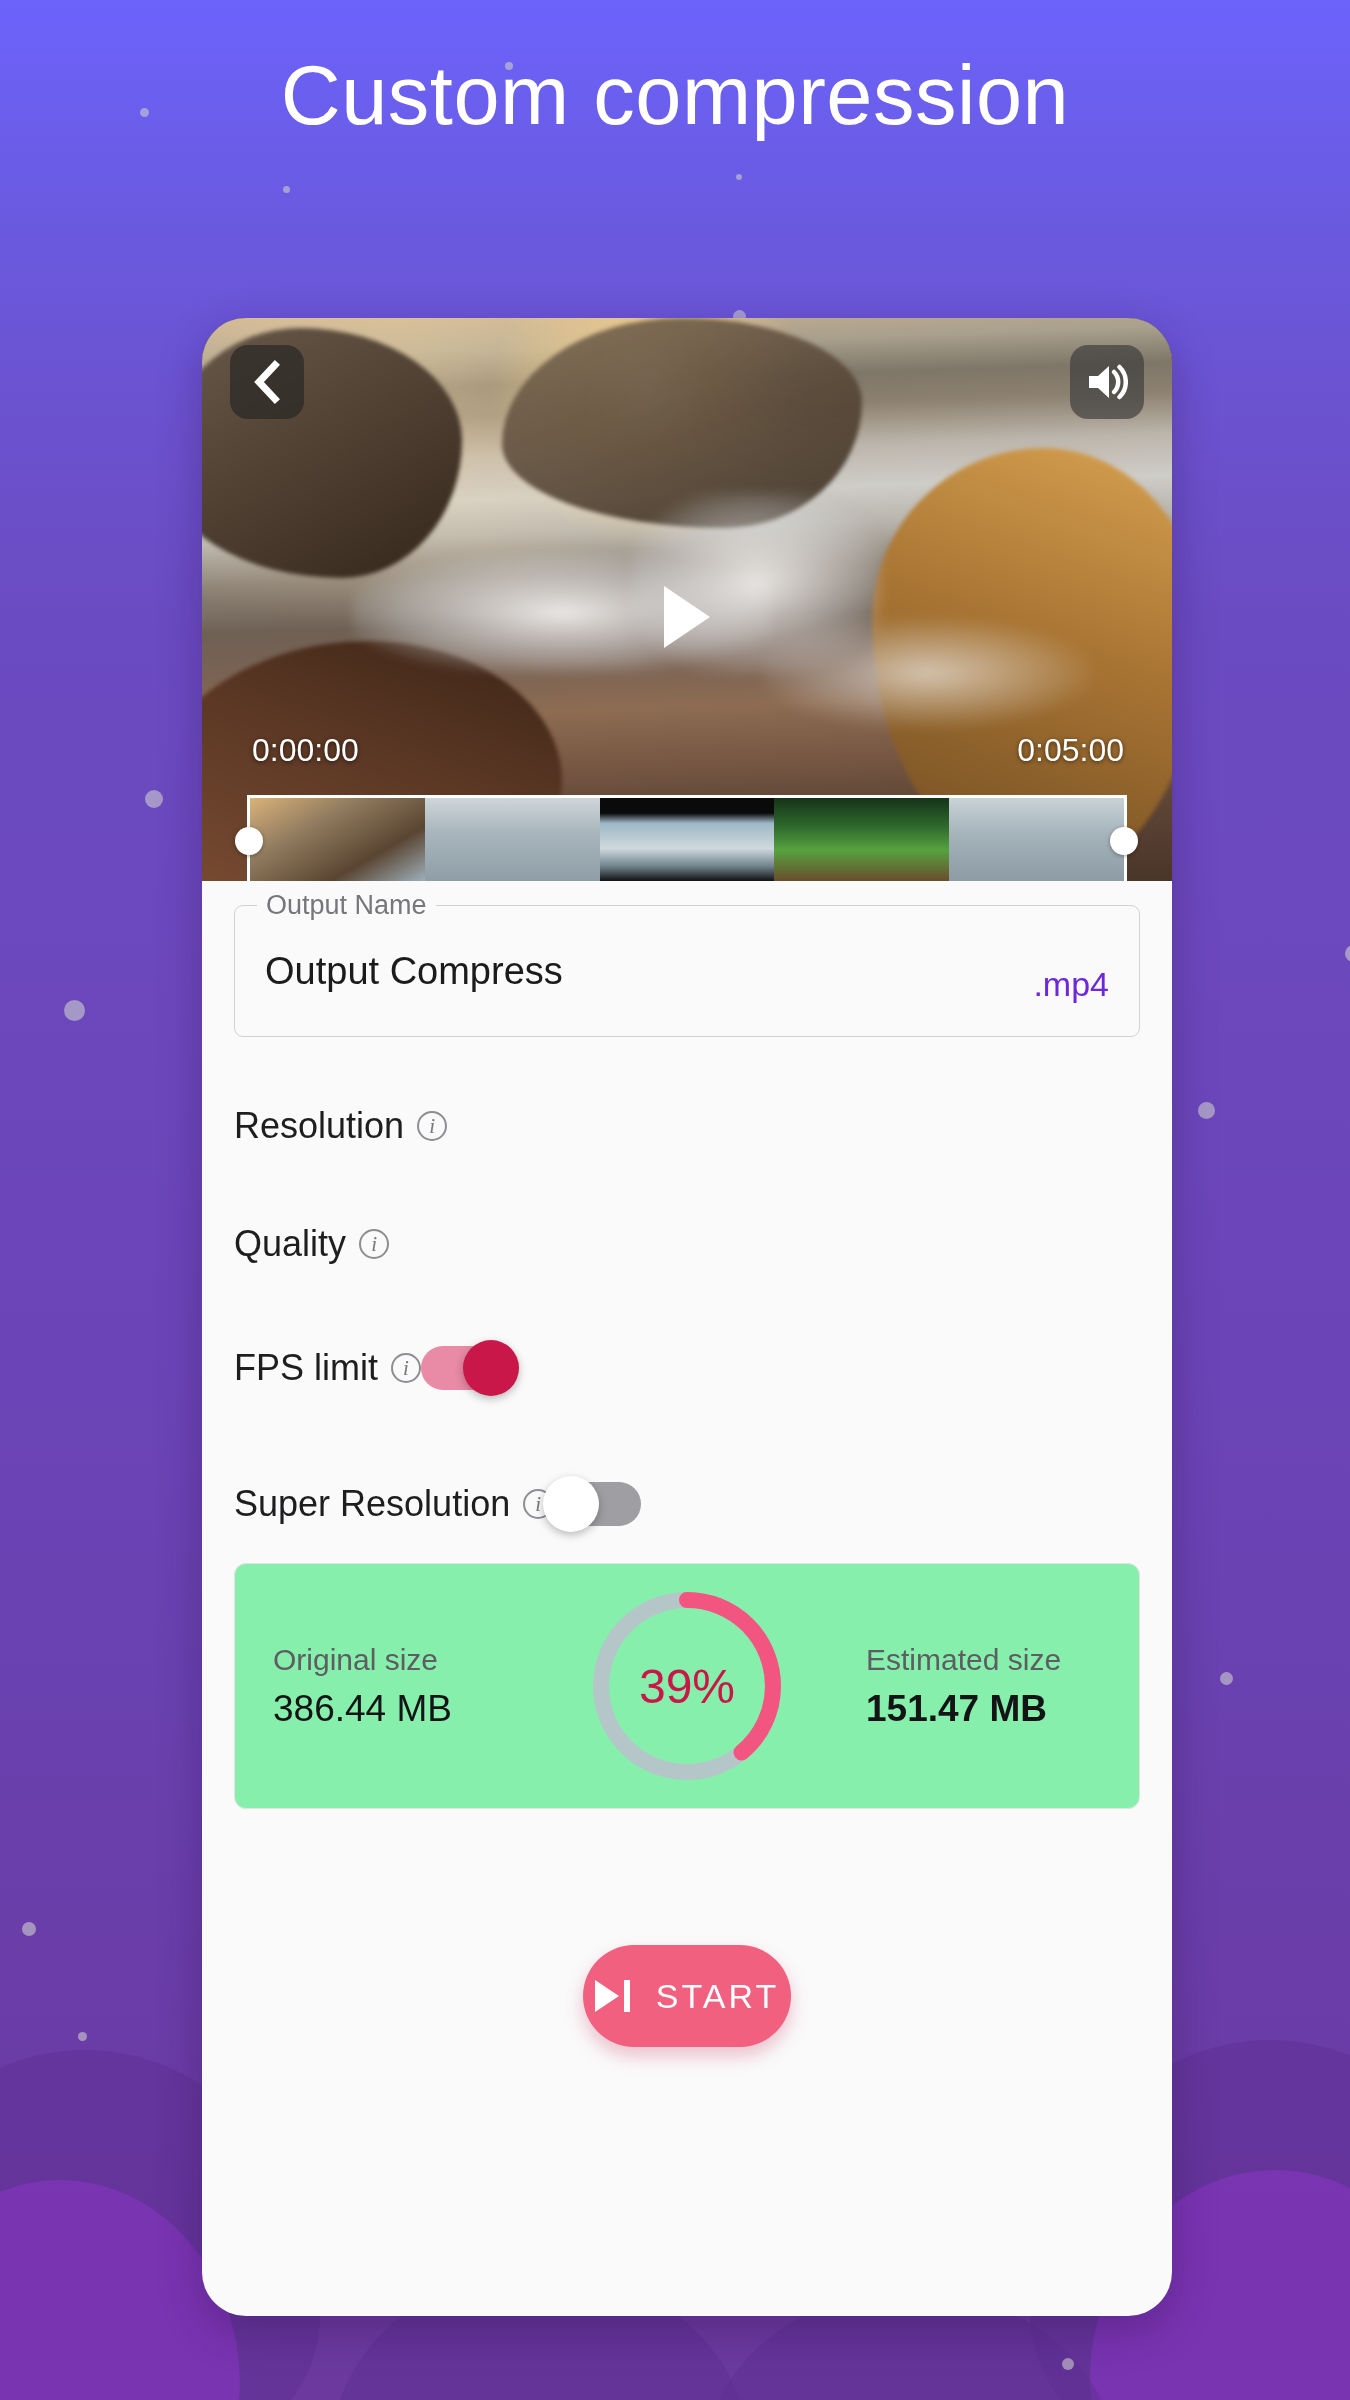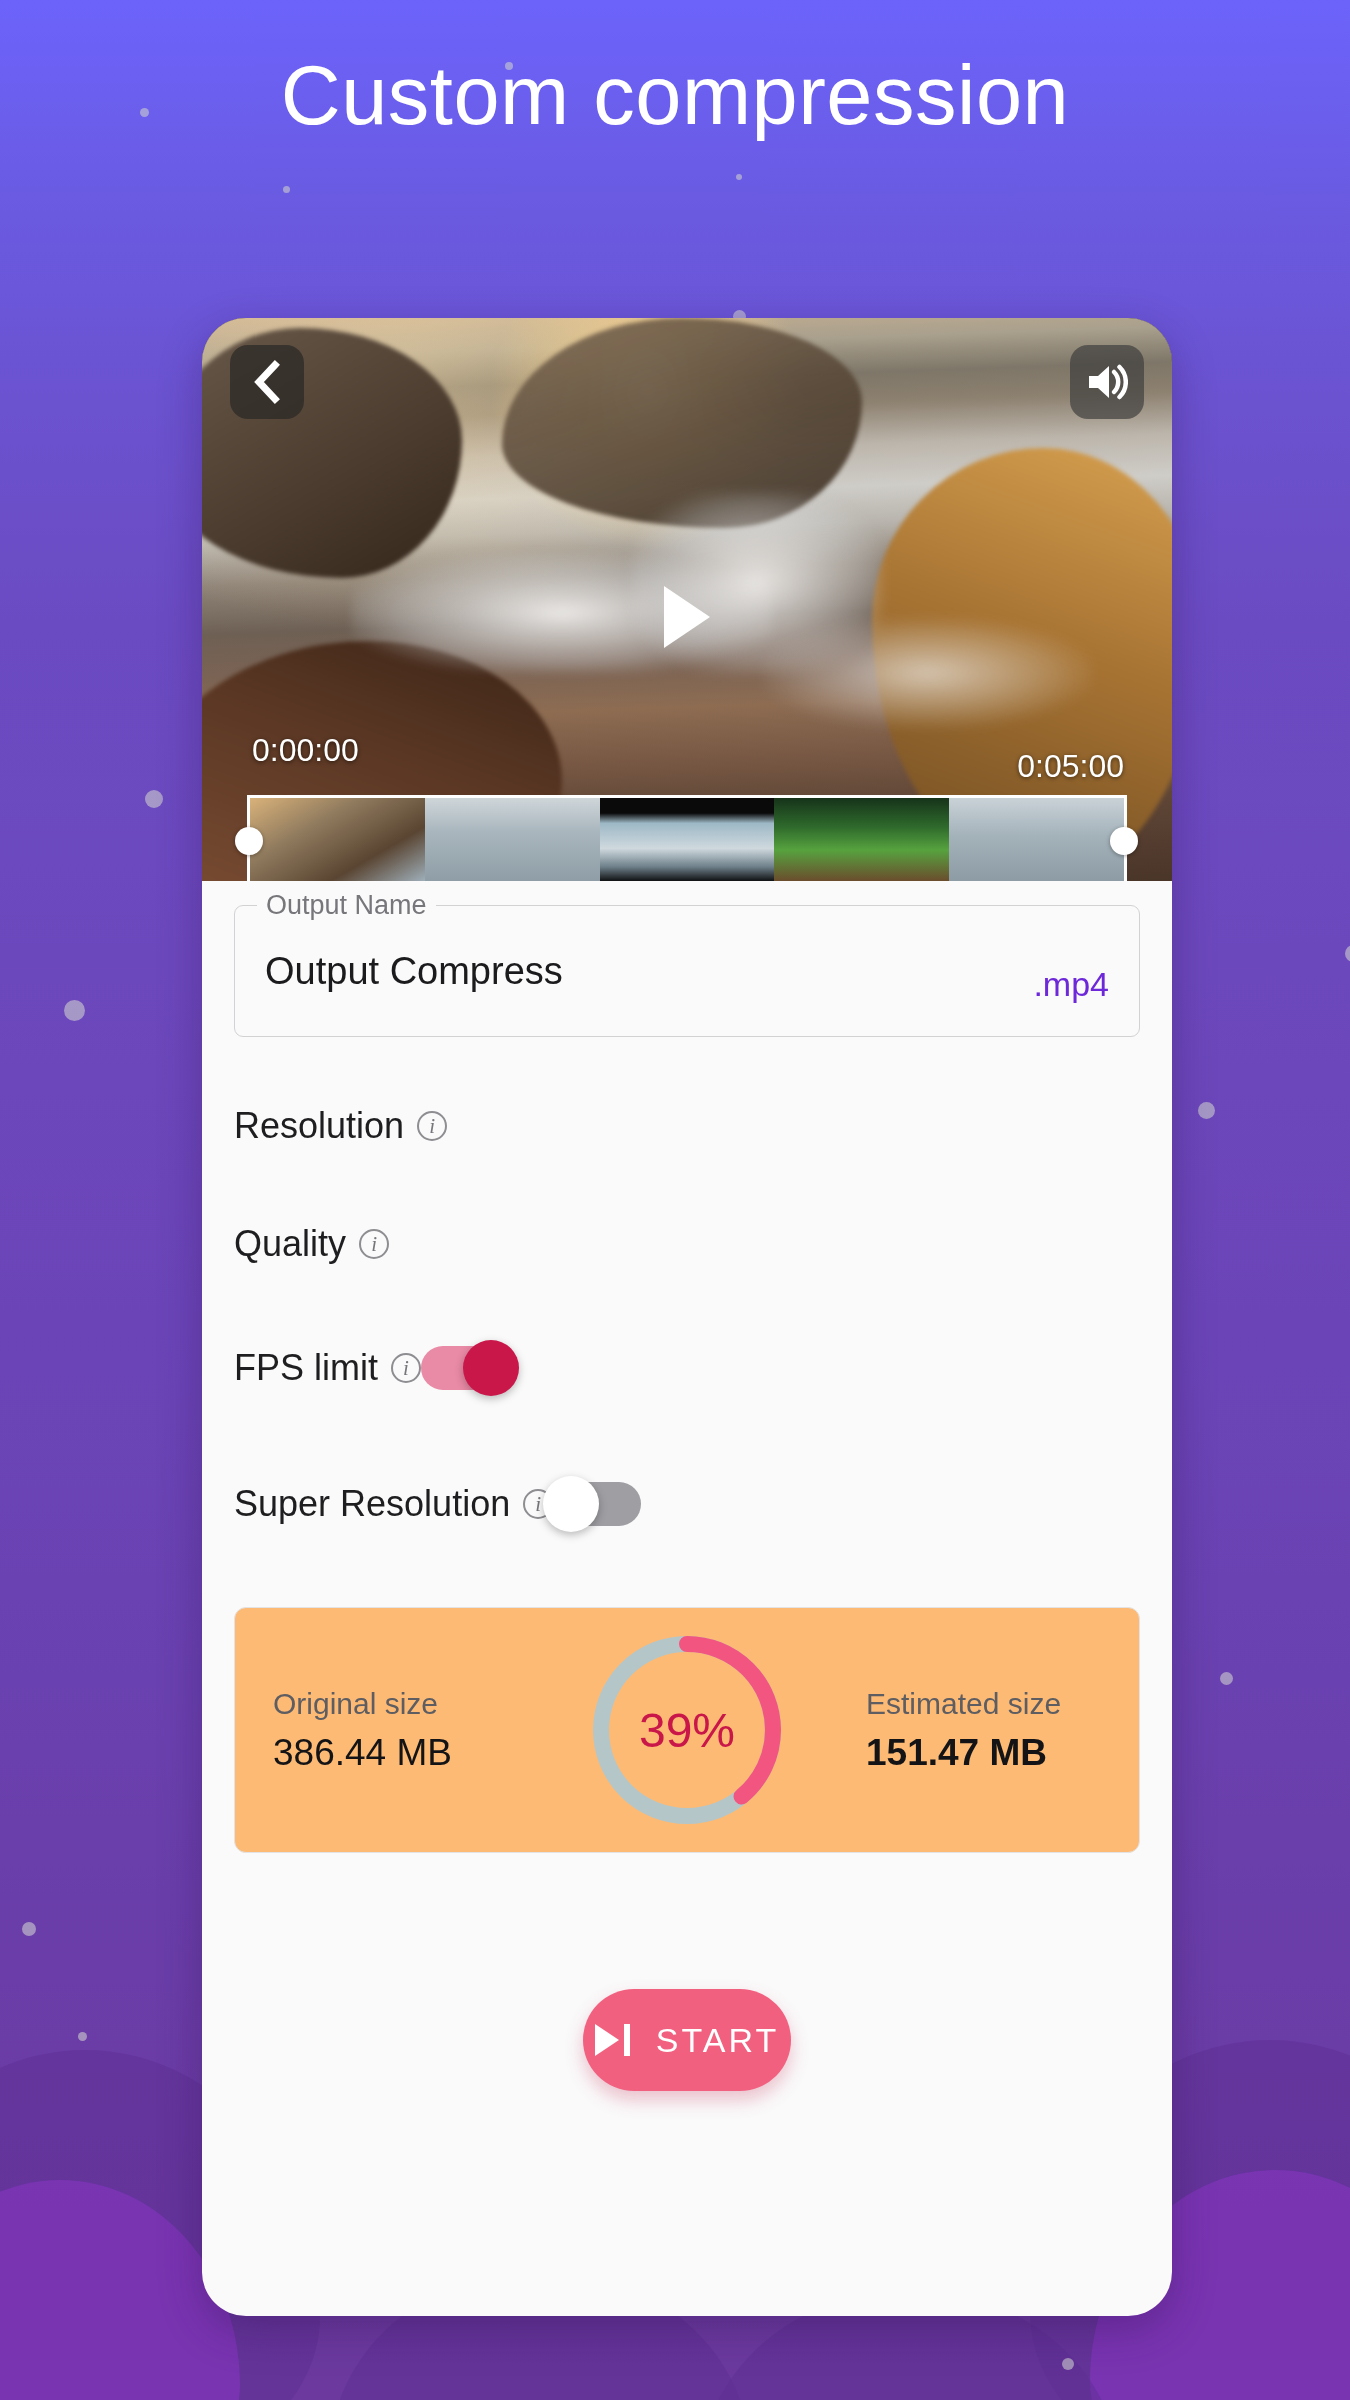--- a/index.html
+++ b/index.html
@@ -149,21 +149,21 @@
     border-top:31px solid transparent;
     border-bottom:31px solid transparent;
     cursor:pointer;
   }
   .tcode {
     position:absolute; top:414px;
     color:#ffffff; font-size:32px; font-weight:400;
     text-shadow:0 1px 4px rgba(0,0,0,.6);
   }
   #tStart { left:50px; }
-  #tEnd   { right:48px;margin-top:16px; }
+  #tEnd   { right:48px; }
 
   
   #trim {
     position:absolute; left:45px; top:477px;
     width:880px; height:90px;
     border:3px solid #ffffff;
     display:flex; overflow:hidden;
     background:#8b9099;
   }
   .frame { flex:1 1 0; height:100%; }
@@ -247,25 +247,24 @@
     width:56px; height:56px; border-radius:50%;
     box-shadow:0 3px 8px rgba(0,0,0,.26);
   }
   .toggle.on  .track { background:#e98aa6; }
   .toggle.on  .thumb { right:-10px; background:#c9174a; }
   .toggle.off .track { background:#9e9ea3; }
   .toggle.off .thumb { left:-10px; background:#ffffff; }
 
   
   #sizeCard {
-    margin-top:44px;
     height:246px;
     border:1.6px solid #e3e3e5;
     border-radius:12px;
-    background:#fdba74;
+    background:#86efac;
     display:flex; align-items:center; justify-content:space-between;
     padding:0 38px;
     position:relative;
   }
   .sizeCol { text-align:left; width:235px; }
   .sizeCol.right { text-align:left; }
   .sizeCap  { font-size:30px; color:#5d5d62; margin-bottom:11px; }
   .sizeVal  { font-size:37px; color:#141416; }
   .sizeVal.bold { font-weight:700; }
   #donutWrap {

